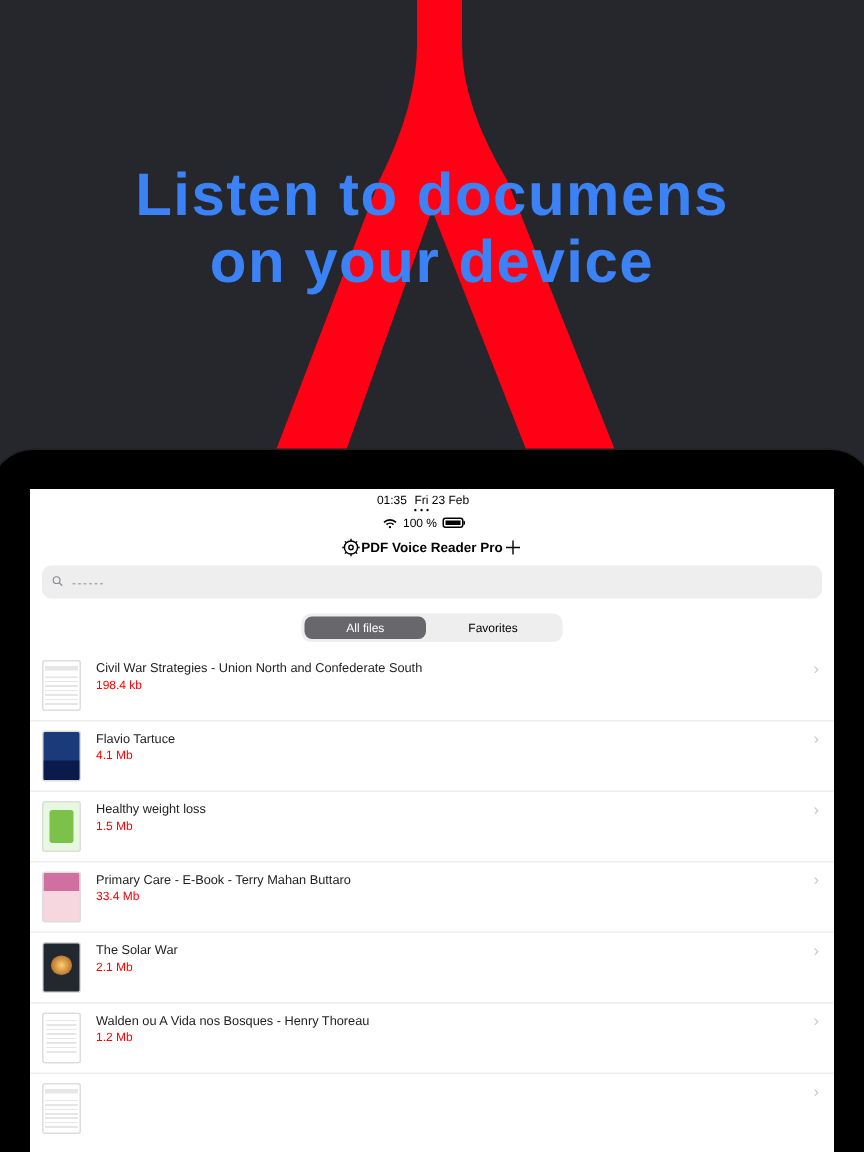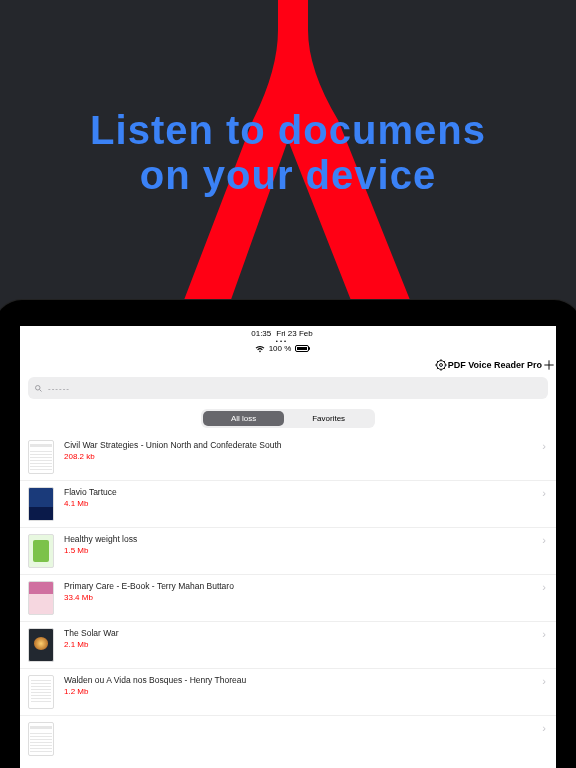--- a/index.html
+++ b/index.html
@@ -16,21 +16,21 @@
 
     .statusbar { display:flex; align-items:center; justify-content:space-between; font-size:8px; padding:3px 20px 1px 8px; color:#000;flex-direction:column; }
     .statusbar .left { display:flex; gap:5px; }
     .statusbar .center { flex:1; text-align:center; letter-spacing:2px; font-size:6px; }
     .statusbar .right { display:flex; align-items:center; gap:4px; }
     .battery-icon { width:14px; height:7px; border:1px solid #000; border-radius:2px; position:relative; }
     .battery-icon:after { content:""; position:absolute; right:-2px; top:1px; width:1px; height:3px; background:#000; border-radius:0 1px 1px 0; }
     .battery-icon .fill { position:absolute; left:1px; top:1px; right:1px; bottom:1px; background:#000; }
     .wifi-icon svg { width:10px; height:8px; display:block; }
 
-    .topbar { display:flex; align-items:center; justify-content:flex-end; padding:4px 0 3px 10px; }
+    .topbar { display:flex; align-items:center; justify-content:center; padding:4px 10px 3px 10px; }
     .topbar .title { font-size:9px; font-weight:600; }
     .gear svg, .plus svg { width:14px; height:14px; display:block; }
 
     .search { margin:2px 8px 6px 8px; background:#eeeeef; border-radius:6px; display:flex; align-items:center; padding:2px 6px; gap:5px; }
     .search svg { width:9px; height:9px; }
     .search .dashes { font-size:8px; color:#8e8e93; letter-spacing:1px; }
 
     .segwrap { display:flex; justify-content:center; margin:4px 0 6px 0; }
     .seg { display:flex; background:#eeeeef; border-radius:6px; padding:2px; font-size:8px; }
     .seg div { padding:3px 28px; border-radius:5px; color:#000; }
@@ -110,35 +110,35 @@
         <svg viewBox="0 0 24 24" fill="none" stroke="#8e8e93" stroke-width="2.2">
             <circle cx="10" cy="10" r="6"></circle>
             <path d="M15 15 L20 20"></path>
           </svg>
       </span>
       <span class="dashes">------</span>
     </div>
 
     <div class="segwrap">
       <div class="seg">
-        <div class="active">All loss</div>
+        <div class="active">All files</div>
         <div>Favorites</div>
       </div>
     </div>
 
     <div class="list">
 
       <div class="row">
         <div class="thumb t-doclines">
             <div class="bar1"></div>
             <div class="bar2"></div>
           </div>
         <div class="meta">
           <span class="title">Civil War Strategies - Union North and Confederate South</span>
-          <span class="size">208.2 kb</span>
+          <span class="size">198.4 kb</span>
         </div>
         <span class="chev">›</span>
       </div>
 
       <div class="row">
         <div class="thumb t-blue">
             <div class="bar1"></div>
           </div>
         <div class="meta">
           <span class="title">Flavio Tartuce</span>

